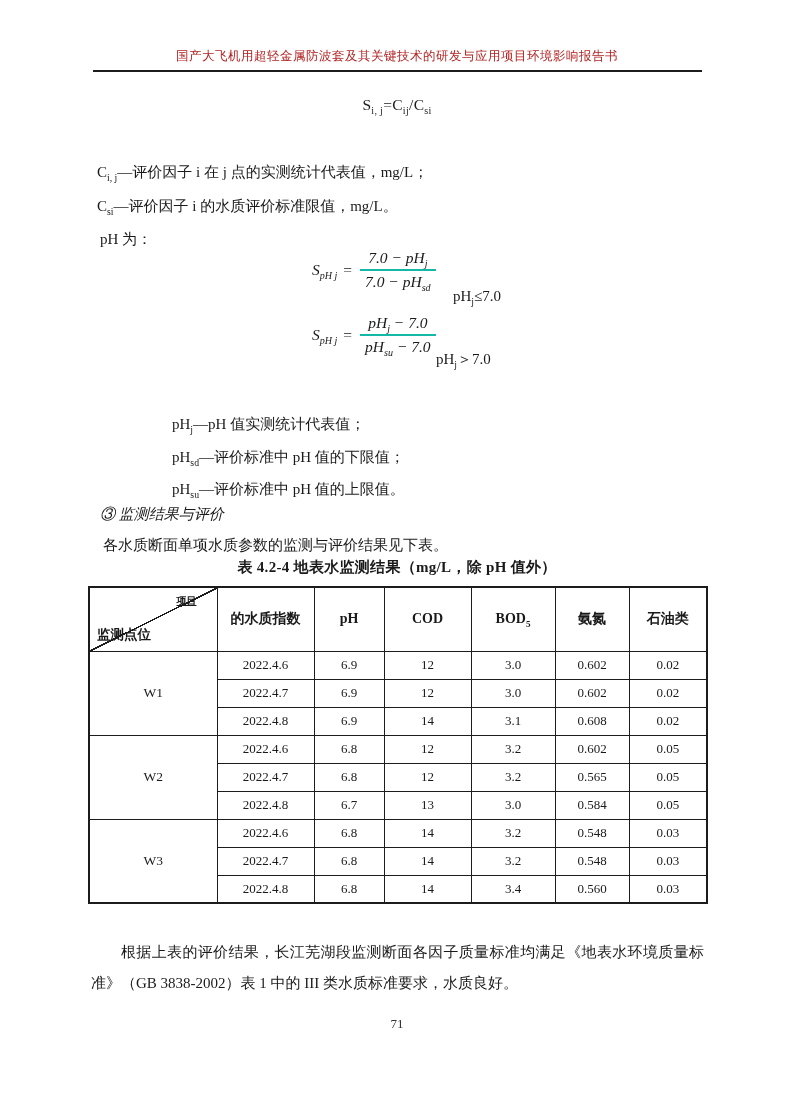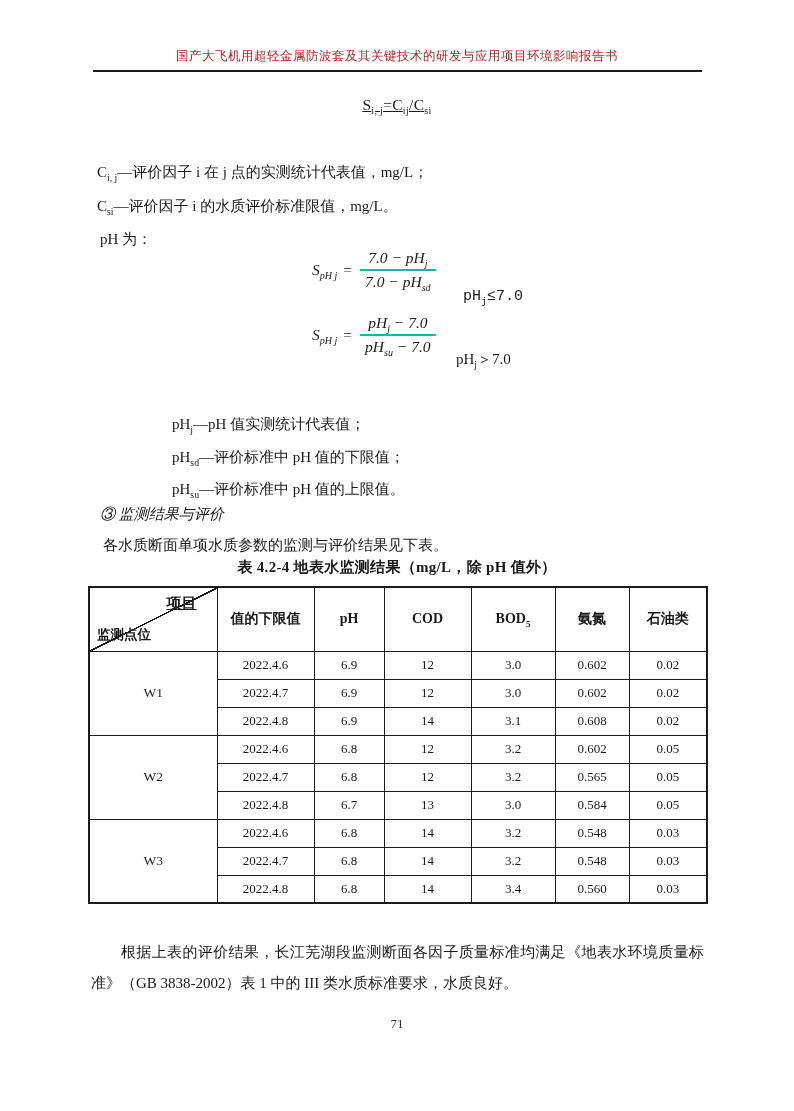--- a/index.html
+++ b/index.html
@@ -22,21 +22,21 @@
   .header-rule{
     top:70px;left:93px;width:609px;height:2px;
     background:#1c1c1c;
   }
   .bodyline{
     font-size:15px;line-height:20px;white-space:nowrap;
   }
   sub{font-size:0.65em;line-height:0;}
   .f-main{
     top:96px;left:0;right:0;text-align:center;
-    font-size:15.5px;letter-spacing:0.3px;text-decoration:underline;
+    font-size:15.5px;letter-spacing:0.3px;
   }
   .math{font-style:italic;}
   .f-row{
     left:312px;
     display:flex;align-items:center;
     font-size:15.5px;
   }
   .f-lhs{margin-right:6px;}
   .f-eq{margin-right:8px;font-style:normal;}
   .frac{display:inline-block;text-align:center;vertical-align:middle;}
@@ -66,21 +66,21 @@
   tr.datarow{height:28px;}
   td.site{font-size:13.5px;}
   th.corner{
     position:relative;
     background-image:linear-gradient(to bottom right,
       transparent calc(50% - 0.8px),
       #1c1c1c calc(50% - 0.8px),
       #1c1c1c calc(50% + 0.8px),
       transparent calc(50% + 0.8px));
   }
-  th.corner .c-top{position:absolute;top:6px;right:20px;font-size:15px;text-decoration:underline;}
+  th.corner .c-top{position:absolute;top:6px;right:20px;font-size:10px;text-decoration:underline;}
   th.corner .c-bot{position:absolute;bottom:7px;left:7px;font-size:13.5px;}
   .closing{
     top:922px;left:91px;width:613px;
     font-size:15px;line-height:31px;
     text-indent:2em;text-align:justify;
   }
   .page-number{
     top:1016px;left:0;right:0;text-align:center;
     font-size:13px;color:#333;
   }
@@ -106,33 +106,33 @@
   <div class="abs bodyline" style="top:229px;left:100px;">pH 为：</div>
 
   <div class="abs f-row" style="top:249px;">
     <span class="math f-lhs"><span>S</span><sub>pH j</sub></span>
     <span class="f-eq">=</span>
     <span class="frac math">
       <span class="num"><span>7.0 − pH</span><sub>j</sub><span></span></span>
       <span class="den"><span>7.0 − pH</span><sub>sd</sub><span></span></span>
     </span>
   </div>
-  <div class="abs f-cond" style="top:288px;left:463px;font-family:Liberation Mono, monospace;">
+  <div class="abs f-cond" style="top:288px;left:453px;">
     <span>pH</span><sub>j</sub><span>≤7.0</span>
   </div>
 
   <div class="abs f-row" style="top:314px;">
     <span class="math f-lhs"><span>S</span><sub>pH j</sub></span>
     <span class="f-eq">=</span>
     <span class="frac math">
       <span class="num"><span>pH</span><sub>j</sub><span> − 7.0</span></span>
       <span class="den"><span>pH</span><sub>su</sub><span> − 7.0</span></span>
     </span>
   </div>
-  <div class="abs f-cond" style="top:350px;left:456px;">
+  <div class="abs f-cond" style="top:350px;left:436px;">
     <span>pH</span><sub>j</sub><span>＞7.0</span>
   </div>
 
   <div class="abs bodyline" style="top:447px;left:172px;">
     <span>pH</span><sub>sd</sub><span>—评价标准中 pH 值的下限值；</span>
   </div>
   <div class="abs bodyline" style="top:414px;left:172px;">
     <span>pH</span><sub>j</sub><span>—pH 值实测统计代表值；</span>
   </div>
   <div class="abs bodyline" style="top:479px;left:172px;">
@@ -153,21 +153,21 @@
         <col style="width:84px">
         <col style="width:74px">
         <col style="width:78px">
     </colgroup>
     <tbody>
         <tr class="head">
       <th class="corner">
         <span class="c-top">项目</span>
         <span class="c-bot">监测点位</span>
       </th>
-      <th>值的下限值</th>
+      <th>的水质指数</th>
       <th>pH</th>
       <th>COD</th>
       <th><span>BOD</span><sub>5</sub></th>
       <th>氨氮</th>
       <th>石油类</th>
     </tr>
 
     <tr class="datarow">
       <td class="site" rowspan="3">W1</td>
       <td>2022.4.6</td>

